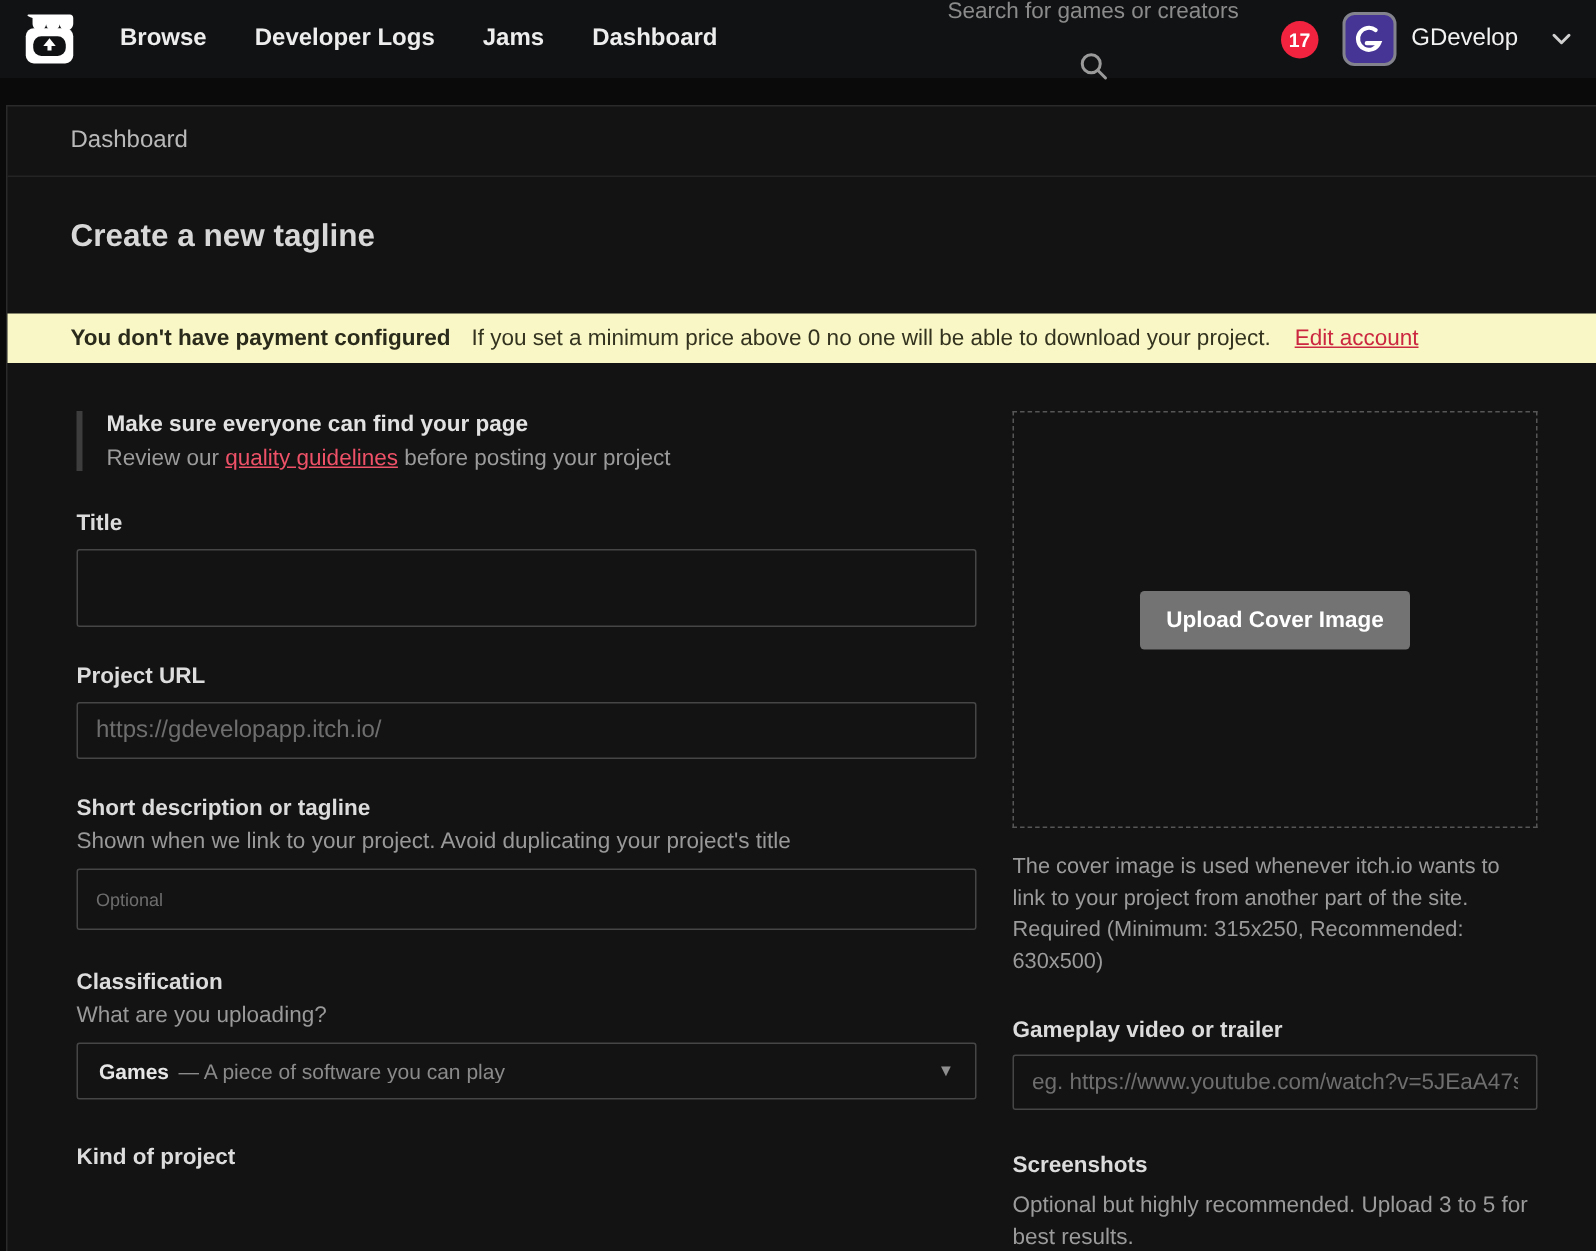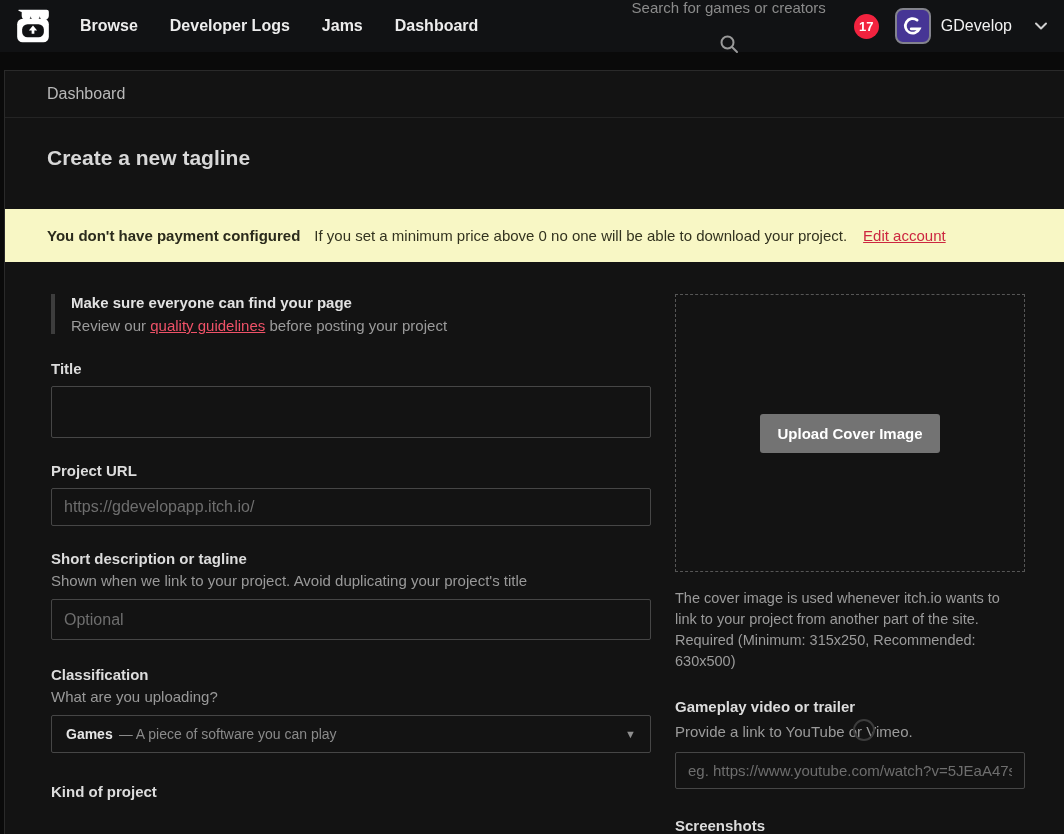--- a/index.html
+++ b/index.html
@@ -28,40 +28,40 @@
   
   .container { margin-left:4px; margin-top:18px; border-left:1px solid #2a2a2a;
                border-top:1px solid #2a2a2a; background:#131313; min-height:764px; }
   .breadcrumb-row { height:47px; display:flex; align-items:center; padding:0 42px;
                     border-bottom:1px solid #242424; }
   .breadcrumb { color:#b9b9b9; font-size:16px; cursor:pointer; }
   .title-row { padding:28px 42px 26px; }
   .page-title { color:#d8d8d8; font-size:21px; font-weight:bold; }
 
   
-  .banner { margin-top:13px; height:53px; background:#f8f7c5; display:flex; align-items:center;
+  .banner { margin-top:13px; height:33px; background:#f8f7c5; display:flex; align-items:center;
             padding:0 42px; font-size:15px; }
   .banner-bold { color:#2b2b1c; font-weight:bold; margin-right:14px; white-space:nowrap; }
   .banner-text { color:#33331f; margin-right:16px; white-space:nowrap; }
   .banner-link { color:#cc2740; text-decoration:underline; cursor:pointer; white-space:nowrap; }
 
   
   .form-area { display:flex; padding:32px 0 0 46px; }
   .col-left { width:600px; }
   .col-right { width:350px; margin-left:24px; }
 
   .quote { border-left:4px solid #3d3d3d; padding-left:16px; margin-bottom:26px; }
   .quote-title { color:#e2e2e2; font-weight:bold; font-size:15px; margin-bottom:6px; }
   .quote-line { color:#9b9b9b; font-size:15px; }
   .red-link { color:#ef5268; text-decoration:underline; cursor:pointer; }
 
   .field-label { color:#dcdcdc; font-weight:bold; font-size:15px; margin-bottom:9px; }
   .field-help { color:#999999; font-size:15px; margin-bottom:10px; }
   .itch-input { width:100%; background:transparent; border:1px solid #464646; border-radius:2px;
-                color:#ddd; font-size:16px; padding:0 12px; outline:none;
+                color:#ddd; font-size:12px; padding:0 12px; outline:none;
                 font-family:"Liberation Sans", sans-serif; }
   .itch-input::placeholder { color:#6e6e6e; opacity:1; }
   .input-title { height:52px; margin-bottom:24px; }
   .input-url { height:38px; font-size:16px; margin-bottom:24px; }
   .input-tagline { height:41px; margin-bottom:26px; }
 
   .select-box { height:38px; border:1px solid #464646; border-radius:2px; display:flex;
                 align-items:center; padding:0 14px; cursor:pointer; }
   .select-value { color:#e6e6e6; font-weight:bold; font-size:14px; margin-right:6px; }
   .select-desc { color:#8a8a8a; font-size:14px; flex:1; white-space:nowrap; overflow:hidden; }
@@ -172,24 +172,20 @@
 
     <div class="col-right">
 
       <div class="cover-box">
         <button class="upload-btn">Upload Cover Image</button>
       </div>
 
       <div class="cover-help">The cover image is used whenever itch.io wants to link to your project from another part of the site. Required (Minimum: 315x250, Recommended: 630x500)</div>
 
       <div class="field-label video-label">Gameplay video or trailer</div>
-      <div class="video-help">
-        <span>Provide a link to YouTube or Vimeo.</span>
-        <span class="ring"></span>
-      </div>
       <input class="itch-input input-video" type="text" placeholder="eg. https://www.youtube.com/watch?v=5JEaA47sP" style="">
 
       <div class="field-label shots-label">Screenshots</div>
       <div class="shots-help">Optional but highly recommended. Upload 3 to 5 for best results.</div>
     </div>
 
   </div>
 </div>
 
 </body></html>

